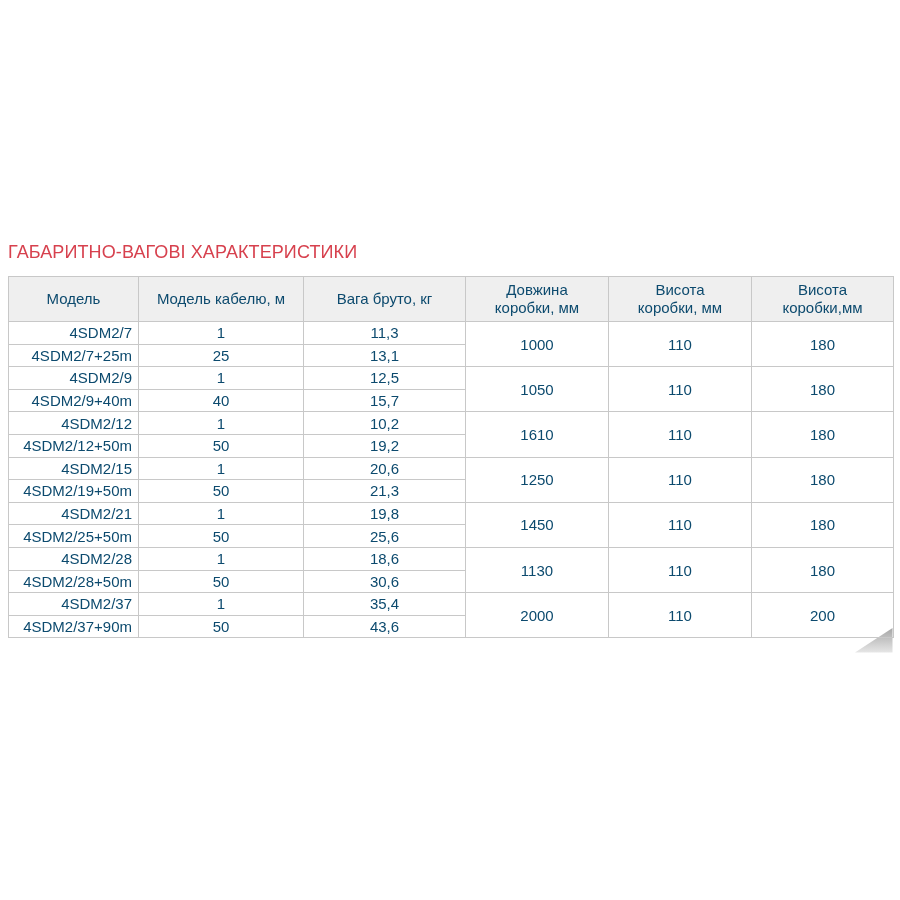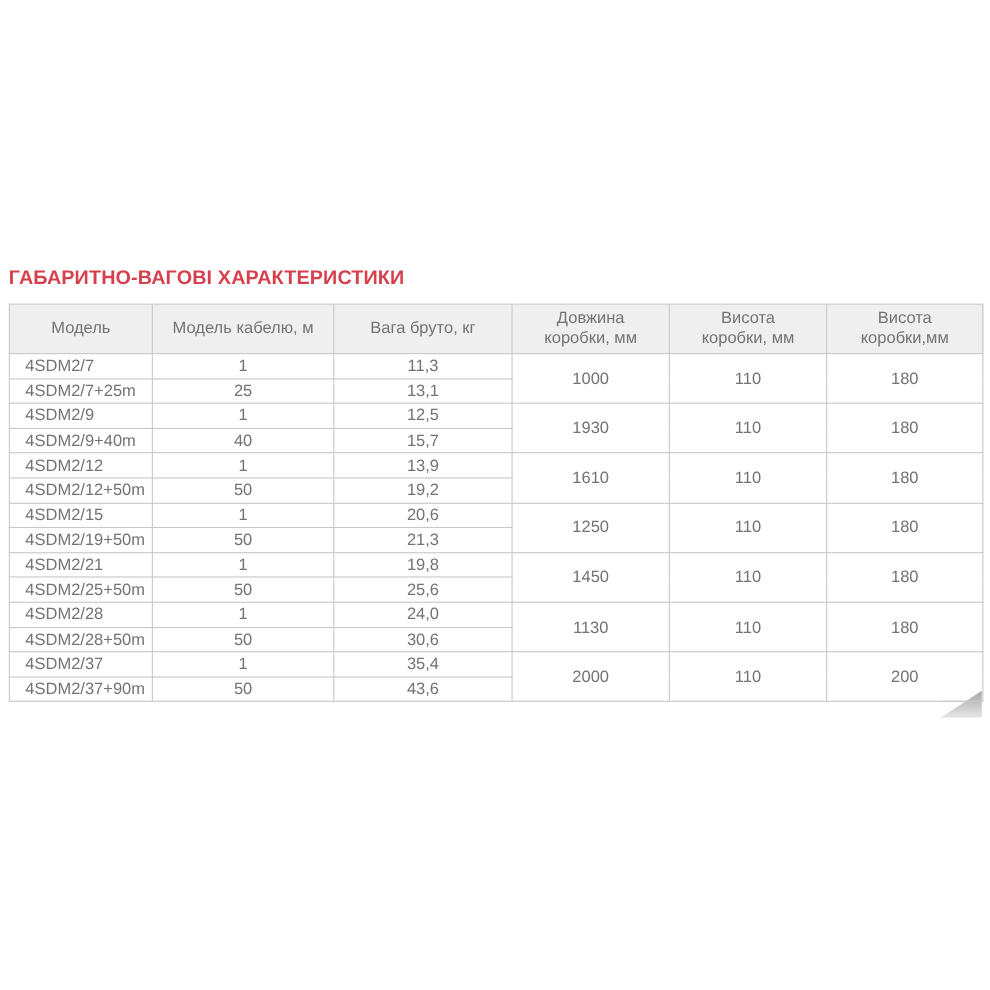--- a/index.html
+++ b/index.html
@@ -13,36 +13,36 @@
     width: 900px;
     height: 900px;
     background: #ffffff;
     overflow: hidden;
   }
   .title {
     position: absolute;
     left: 8px;
     top: 242px;
     font-size: 18px;
-    font-weight: 700;
+    font-weight: 400;
     letter-spacing: 0.1px;
     color: #d7414e;
     white-space: nowrap;
   }
   .table-wrap {
     position: absolute;
     left: 8px;
     top: 276px;
     width: 885px;
   }
   .spec-table {
     width: 100%;
     border-collapse: collapse;
     table-layout: fixed;
-    color: #737373;
+    color: #0c4a6e;
   }
   .spec-table th, .spec-table td {
     border: 1px solid #c8c8c8;
   }
   .spec-table thead th {
     background: #efefef;
     height: 45px;
     font-weight: 400;
     font-size: 15px;
     text-align: center;
@@ -54,22 +54,22 @@
   .spec-table tbody td {
     background: #ffffff;
     height: 22.6px;
     font-size: 15px;
     text-align: center;
     vertical-align: middle;
     line-height: 1;
     padding: 0 6px;
   }
   .spec-table tbody td.left {
-    text-align: left;
-    padding-left: 14px;
+    text-align: right;
+    padding-left: 4px;
   }
   .corner {
     position: absolute;
     right: 0;
     bottom: -15px;
     display: block;
   }
 </style>
 </head>
 <body>
@@ -112,33 +112,33 @@
           </tr>
           <tr>
             <td class="left">4SDM2/7+25m</td>
             <td>25</td>
             <td>13,1</td>
           </tr>
           <tr>
             <td class="left">4SDM2/9</td>
             <td>1</td>
             <td>12,5</td>
-            <td class="merged" rowspan="2">1930</td>
+            <td class="merged" rowspan="2">1050</td>
             <td class="merged" rowspan="2">110</td>
             <td class="merged" rowspan="2">180</td>
           </tr>
           <tr>
             <td class="left">4SDM2/9+40m</td>
             <td>40</td>
             <td>15,7</td>
           </tr>
           <tr>
             <td class="left">4SDM2/12</td>
             <td>1</td>
-            <td>13,9</td>
+            <td>10,2</td>
             <td class="merged" rowspan="2">1610</td>
             <td class="merged" rowspan="2">110</td>
             <td class="merged" rowspan="2">180</td>
           </tr>
           <tr>
             <td class="left">4SDM2/12+50m</td>
             <td>50</td>
             <td>19,2</td>
           </tr>
           <tr>
@@ -163,21 +163,21 @@
             <td class="merged" rowspan="2">180</td>
           </tr>
           <tr>
             <td class="left">4SDM2/25+50m</td>
             <td>50</td>
             <td>25,6</td>
           </tr>
           <tr>
             <td class="left">4SDM2/28</td>
             <td>1</td>
-            <td>24,0</td>
+            <td>18,6</td>
             <td class="merged" rowspan="2">1130</td>
             <td class="merged" rowspan="2">110</td>
             <td class="merged" rowspan="2">180</td>
           </tr>
           <tr>
             <td class="left">4SDM2/28+50m</td>
             <td>50</td>
             <td>30,6</td>
           </tr>
           <tr>

